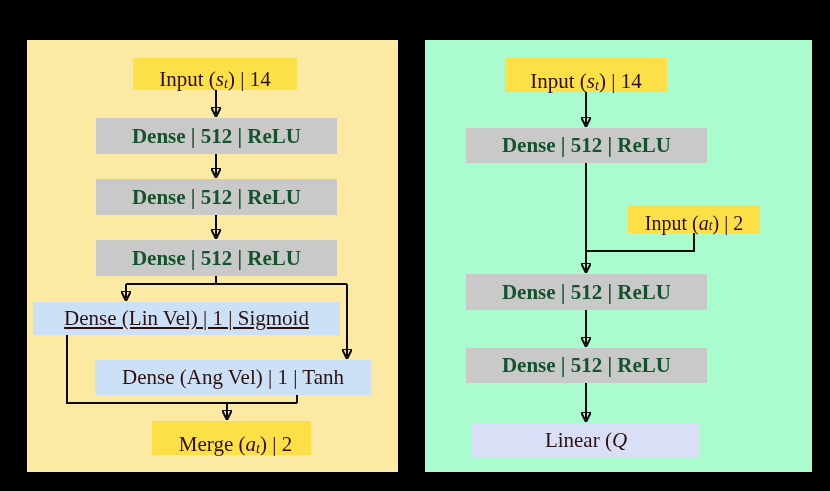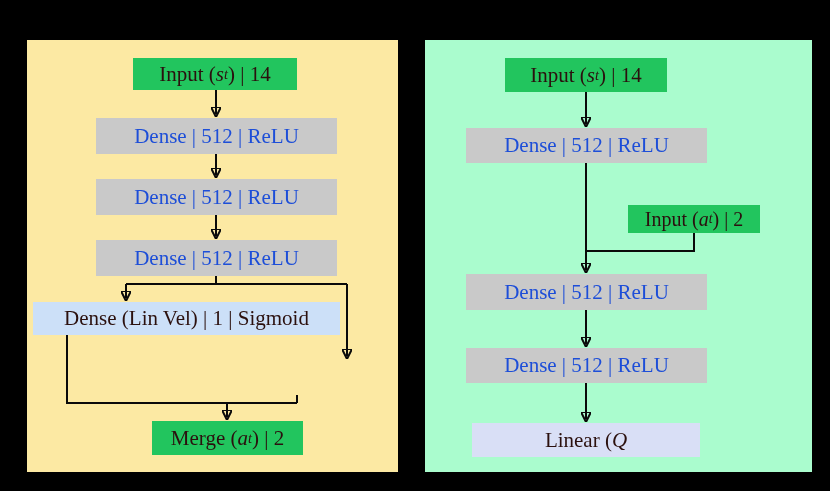--- a/index.html
+++ b/index.html
@@ -27,22 +27,22 @@
     display: flex;
     align-items: center;
     justify-content: center;
     font-size: 21px;
     color: #2B100E;
     white-space: pre;
     line-height: 1;
   }
   .node i   { font-style: italic; }
   .node sub { font-style: italic; font-size: 0.68em; line-height: 1; }
-  .box-input  { background: #22c55e; }
-  .box-dense  { background: #C9C9C9; color: #1d4ed8; }
+  .box-input  { background: #fde047; align-items: flex-end; }
+  .box-dense  { background: #C9C9C9; color: #14532d; font-weight: bold; }
   .box-head   { background: #CCE0F8; }
   .box-q      { background: #D9DFF6; }
   .wires path, .wires line { stroke: #0A0A0A; stroke-width: 2; fill: none; }
 </style>
 </head>
 <body>
 
 <div class="panel panel-actor">
 
   <svg class="wires" width="371" height="432" viewBox="0 0 371 432">
@@ -70,26 +70,29 @@
   </div>
 
   <div class="node box-dense" style="left:69px; top:139px; width:241px; height:36px;">
     <span>Dense | 512 | ReLU</span>
   </div>
 
   <div class="node box-dense" style="left:69px; top:200px; width:241px; height:36px;">
     <span>Dense | 512 | ReLU</span>
   </div>
 
-  <div class="node box-head" style="left:6px; top:262px; width:307px; height:33px;">
+  <div class="node box-head" style="left:6px; top:262px; width:307px; height:33px;text-decoration:underline;">
     <span>Dense (Lin Vel) | 1 | Sigmoid</span>
   </div>
 
+  <div class="node box-head" style="left:68px; top:320px; width:276px; height:35px;">
+    <span>Dense (Ang Vel) | 1 | Tanh</span>
+  </div>
 
-  <div class="node box-input" style="left:125px; top:381px; width:151px; height:34px;">
+  <div class="node box-input" style="left:125px; top:381px; width:151px; height:34px;padding-left:8px;">
     <span>Merge (</span><i>a</i><sub>t</sub><span>) | 2</span>
   </div>
 </div>
 
 <div class="panel panel-critic">
 
   <svg class="wires" width="387" height="432" viewBox="0 0 387 432">
     <defs>
       <marker id="arrC" markerUnits="userSpaceOnUse" markerWidth="10" markerHeight="10" viewBox="0 0 10 10" refX="7" refY="5" orient="auto">
         <path d="M0,0 L10,5 L0,10 Z" fill="#0A0A0A" stroke="none"></path>

